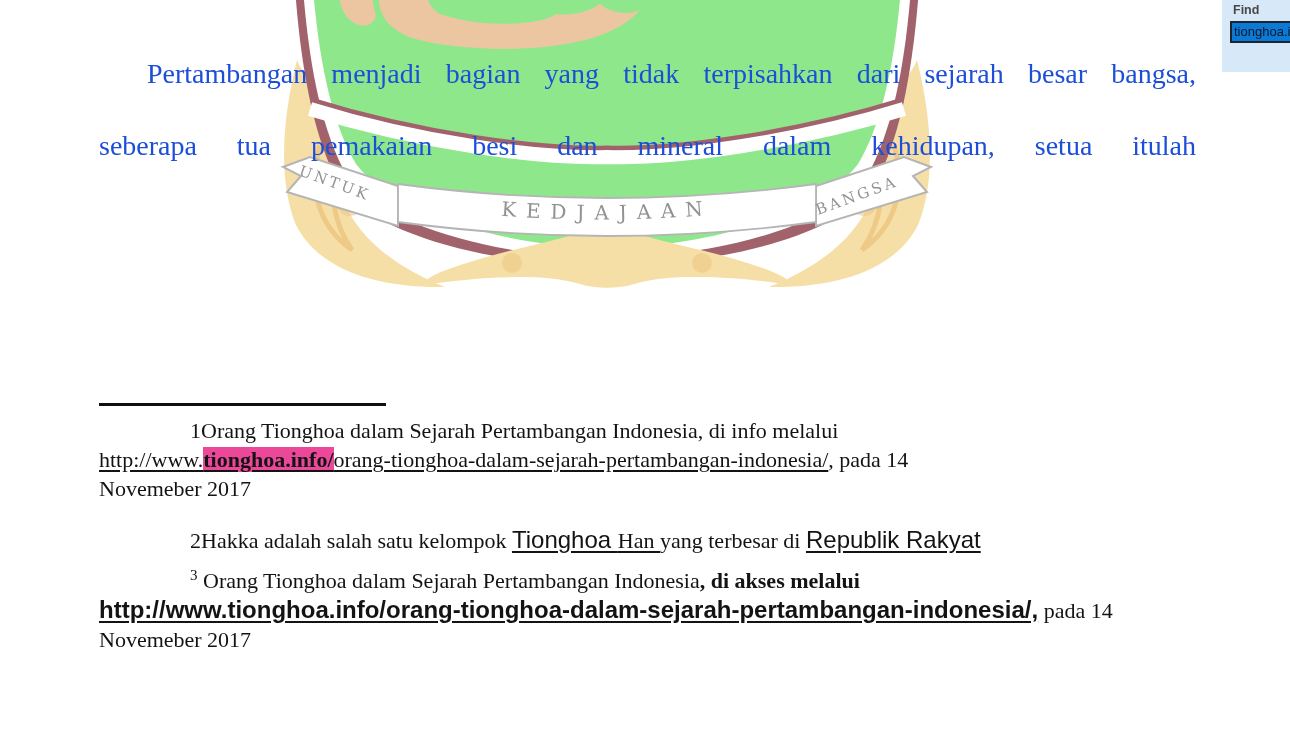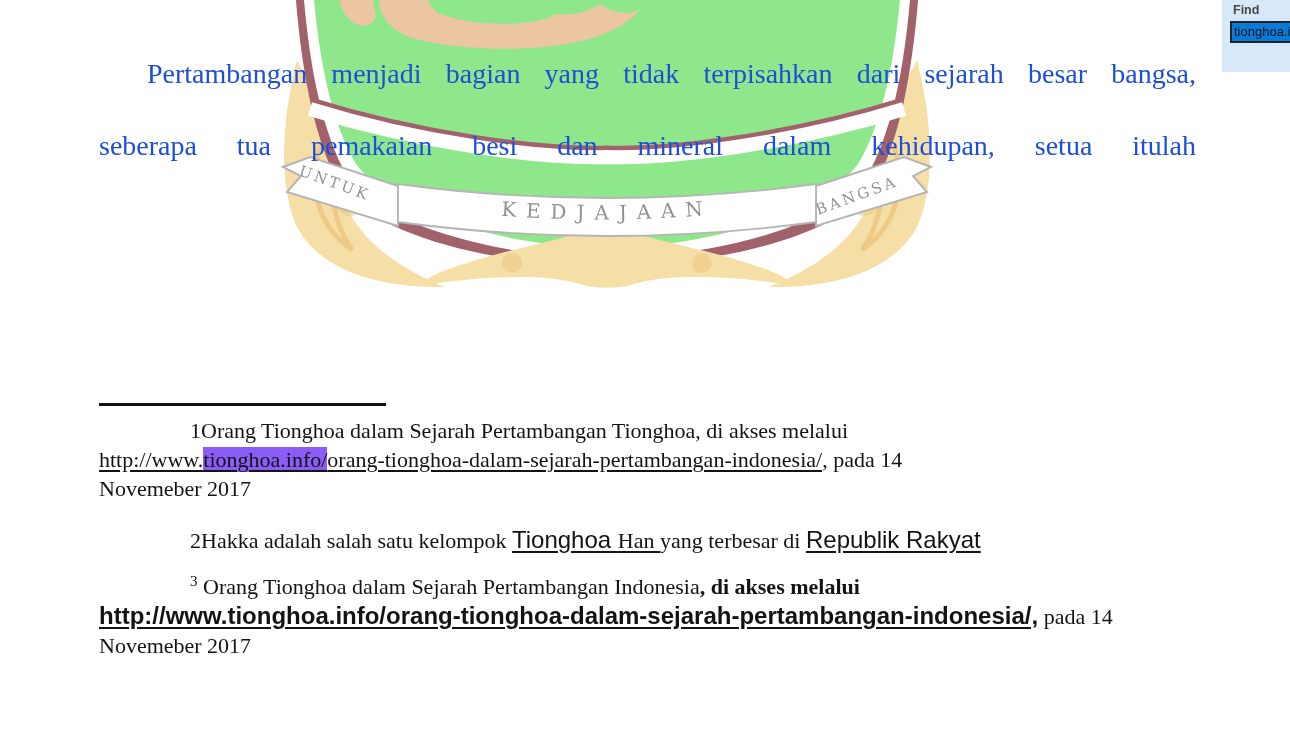--- a/index.html
+++ b/index.html
@@ -11,27 +11,27 @@
   .para{position:absolute;left:99px;top:54px;width:1097px;font-size:28px;color:#1d4ed8;z-index:2;}
   .p-line{height:72px;line-height:40px;}
   .p-line.just{text-align:justify;text-align-last:justify;text-justify:inter-word;}
   .p-line.first{text-indent:48px;}
 
   
   .foot{position:absolute;left:99px;top:403px;width:1160px;font-size:22px;color:#131313;z-index:2;}
   .fn-sep{width:287px;border-top:3px solid #101010;margin-bottom:10px;}
   .footnote{margin:0;}
   .fn2{margin-top:22px;}
-  .fn3{margin-top:17px;}
+  .fn3{margin-top:11px;}
   .fn-line{line-height:29px;white-space:nowrap;}
   .fn-line.ind{padding-left:91px;}
   .sg-u{text-decoration:underline;text-underline-offset:3px;}
   .sg-sans{font-family:"Liberation Sans",sans-serif;font-size:24px;}
   .sg-b{font-weight:bold;}
-  .sg-hl{background:#8b5cf6;}
+  .sg-hl{background:#ec4899;font-weight:bold;}
   .sg-sup{vertical-align:super;font-size:15px;line-height:0;}
 
   
   .find-panel{position:absolute;left:1222px;top:0;width:68px;height:72px;background:#d7e9f8;z-index:5;}
   .find-label{position:absolute;left:11px;top:3px;font-family:"Liberation Sans",sans-serif;
               font-size:12.5px;font-weight:600;color:#474747;}
   .find-input{position:absolute;left:8px;top:21px;width:70px;height:22px;background:#fff;
               border:2px solid #1d2430;box-sizing:border-box;display:flex;align-items:center;overflow:hidden;}
   .find-sel{background:#0a7ad4;color:#0f172a;font-family:"Liberation Sans",sans-serif;
             font-size:13px;padding:1px 1px 2px 2px;white-space:nowrap;}
@@ -78,21 +78,21 @@
 
   <div class="para">
       <div class="p-line just first">Pertambangan menjadi bagian yang tidak terpisahkan dari sejarah besar bangsa,</div>
       <div class="p-line just">seberapa tua pemakaian besi dan mineral dalam kehidupan, setua itulah</div>
     </div>
 
   <div class="foot">
     <div class="fn-sep"></div>
     <div id="fn-list">
         <div class="footnote fn1">
-          <div class="fn-line ind"><span class="">1Orang Tionghoa dalam Sejarah Pertambangan Tionghoa, di akses melalui</span></div>
+          <div class="fn-line ind"><span class="">1Orang Tionghoa dalam Sejarah Pertambangan Indonesia, di info melalui</span></div>
           <div class="fn-line"><span class="sg-u">http://www.</span><span class="sg-u sg-hl">tionghoa.info/</span><span class="sg-u">orang-tionghoa-dalam-sejarah-pertambangan-indonesia/</span><span class="">, pada 14</span></div>
           <div class="fn-line"><span class="">Novemeber 2017</span></div>
         </div>
         <div class="footnote fn2">
           <div class="fn-line ind"><span class="">2Hakka adalah salah satu kelompok </span><span class="sg-sans sg-u">Tionghoa </span><span class="sg-u">Han </span><span class="">yang terbesar di </span><span class="sg-sans sg-u">Republik Rakyat</span></div>
         </div>
         <div class="footnote fn3">
           <div class="fn-line ind"><span class="sg-sup">3</span><span class=""> Orang Tionghoa dalam Sejarah Pertambangan Indonesia</span><span class="sg-b">, di akses melalui</span></div>
           <div class="fn-line"><span class="sg-sans sg-b sg-u">http://www.tionghoa.info/orang-tionghoa-dalam-sejarah-pertambangan-indonesia/,</span><span class=""> pada 14</span></div>
           <div class="fn-line"><span class="">Novemeber 2017</span></div>

